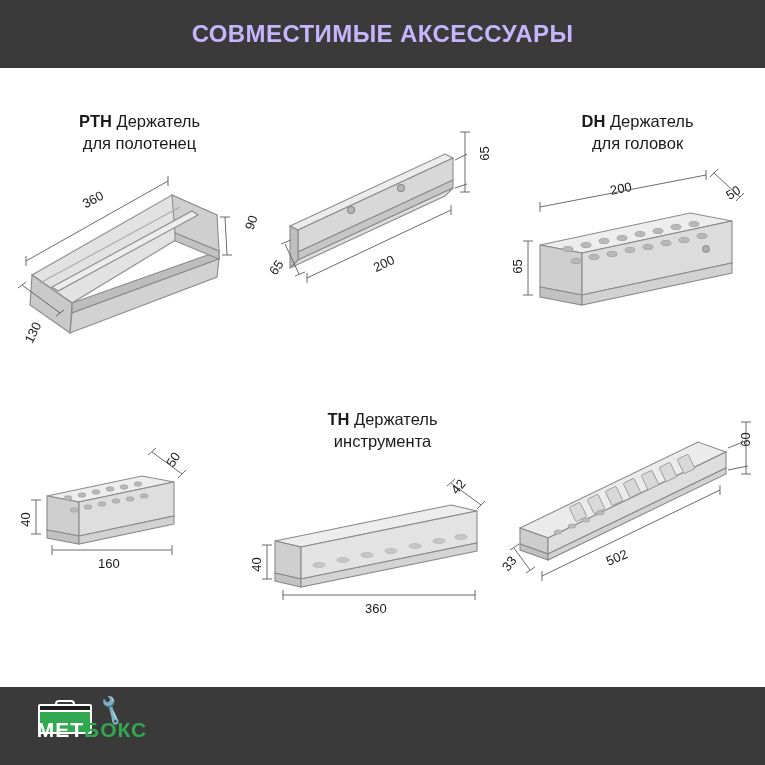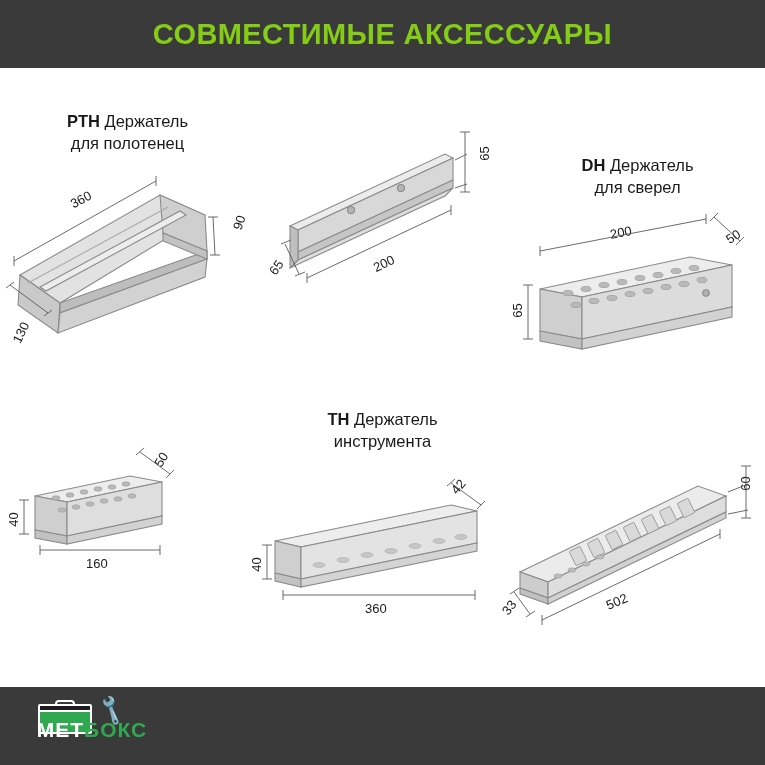--- a/index.html
+++ b/index.html
@@ -26,22 +26,22 @@
     left: 0;
     top: 0;
     width: 765px;
     height: 68px;
     background: #3a3a3a;
     display: flex;
     align-items: center;
     justify-content: center;
   }
   .header-title {
-    color: #84cc16;
-    font-size: 29px;
+    color: #c4b5fd;
+    font-size: 24px;
     font-weight: bold;
     letter-spacing: 0.4px;
     text-align: center;
   }
   
   .footer {
     position: absolute;
     left: 0;
     bottom: 0;
     width: 765px;
@@ -141,23 +141,23 @@
   .dim {
     position: absolute;
     font-size: 13px;
     color: #1a1a1a;
     white-space: nowrap;
   }
   svg { display: block; }
   
   .r1 { top: 42px; }
   .r2 { top: 340px; }
-  .c1 { left: 0; }
+  .c1 { left: 12px; }
   .c2 { left: 255px; }
-  .c3 { left: 510px; margin-top: 44px; }
+  .c3 { left: 510px; }
 </style>
 </head>
 <body>
 
 <div class="page">
 
   <div class="header">
     <div class="header-title">СОВМЕСТИМЫЕ АКСЕССУАРЫ</div>
   </div>
 
@@ -233,21 +233,21 @@
             <line x1="40" y1="166" x2="50" y2="162"></line>
           </g>
         </svg>
       </div>
     </div>
 
     <div class="cell r1 c3">
       <div class="cell-title">
         <span class="code">DH</span>
         <span>Держатель</span><br>
-        <span>для сверел</span>
+        <span>для головок</span>
       </div>
       <div class="art">
         <svg width="255" height="190" viewBox="0 0 255 190">
           <g stroke="#8b8b8b" stroke-width="1.1">
             <polygon points="30,90 180,58 222,66 72,98" fill="#ededed"></polygon>
             <polygon points="30,90 72,98 72,140 30,132" fill="#cfcfcf"></polygon>
             <polygon points="72,98 222,66 222,108 72,140" fill="#dcdcdc"></polygon>
             <polygon points="30,132 72,140 72,150 30,142" fill="#c2c2c2"></polygon>
             <polygon points="72,140 222,108 222,118 72,150" fill="#d2d2d2"></polygon>
             <g fill="#b9b9b9" stroke="#9a9a9a" stroke-width="0.7">

